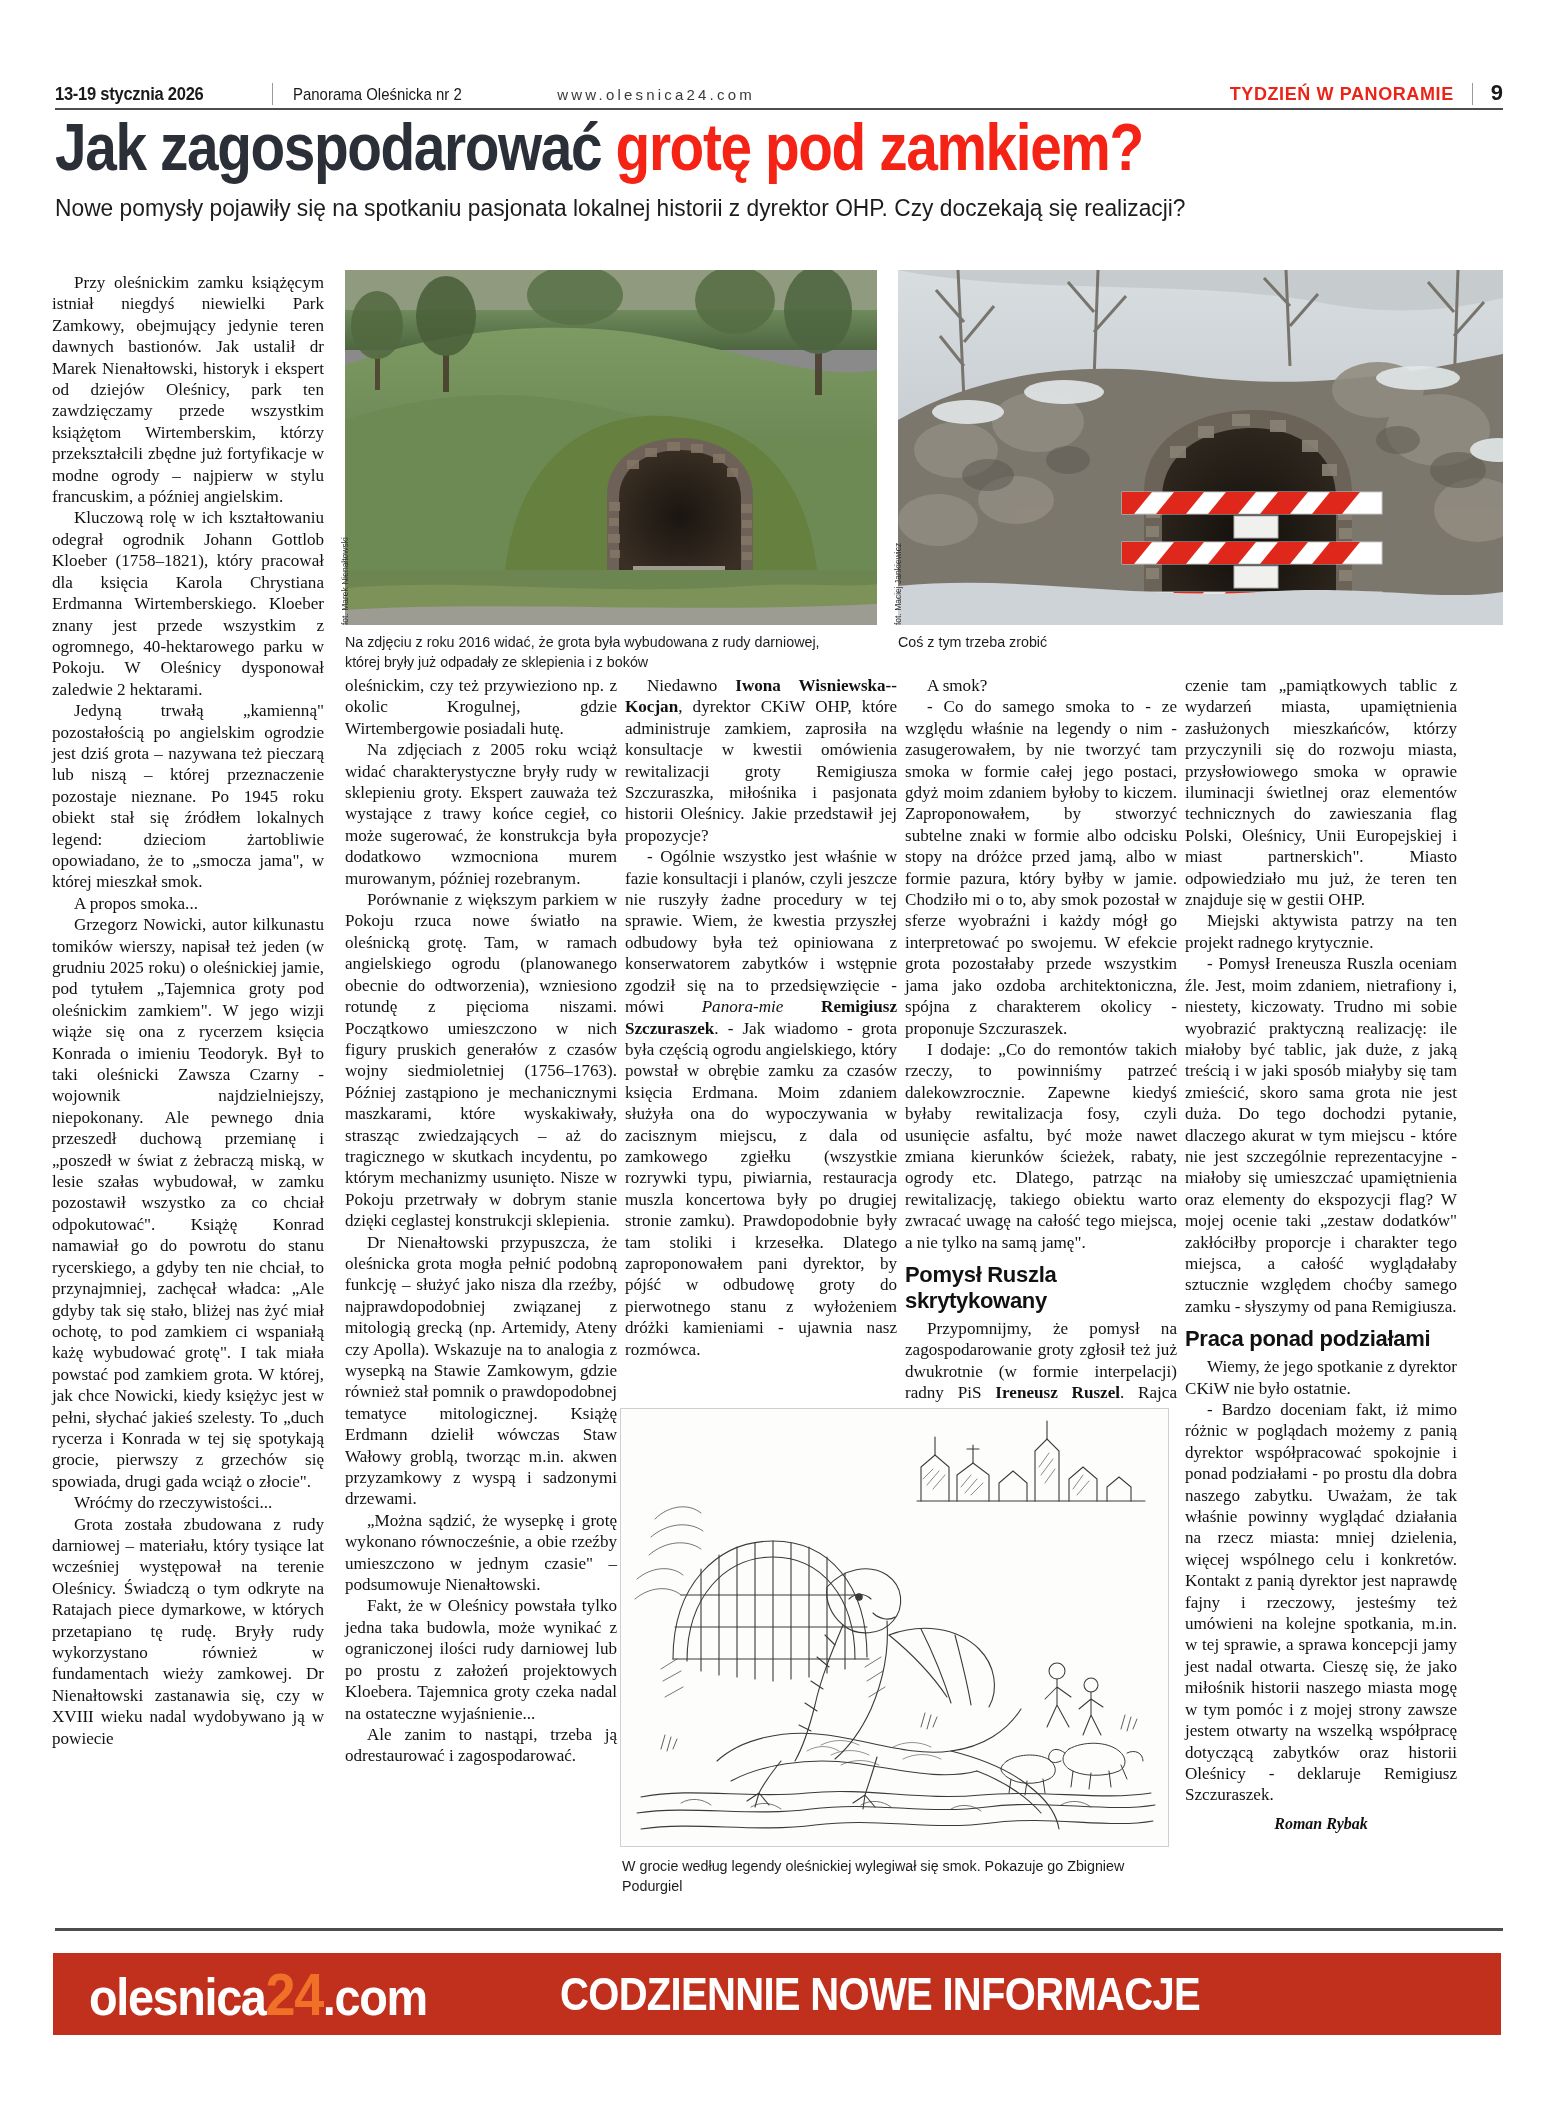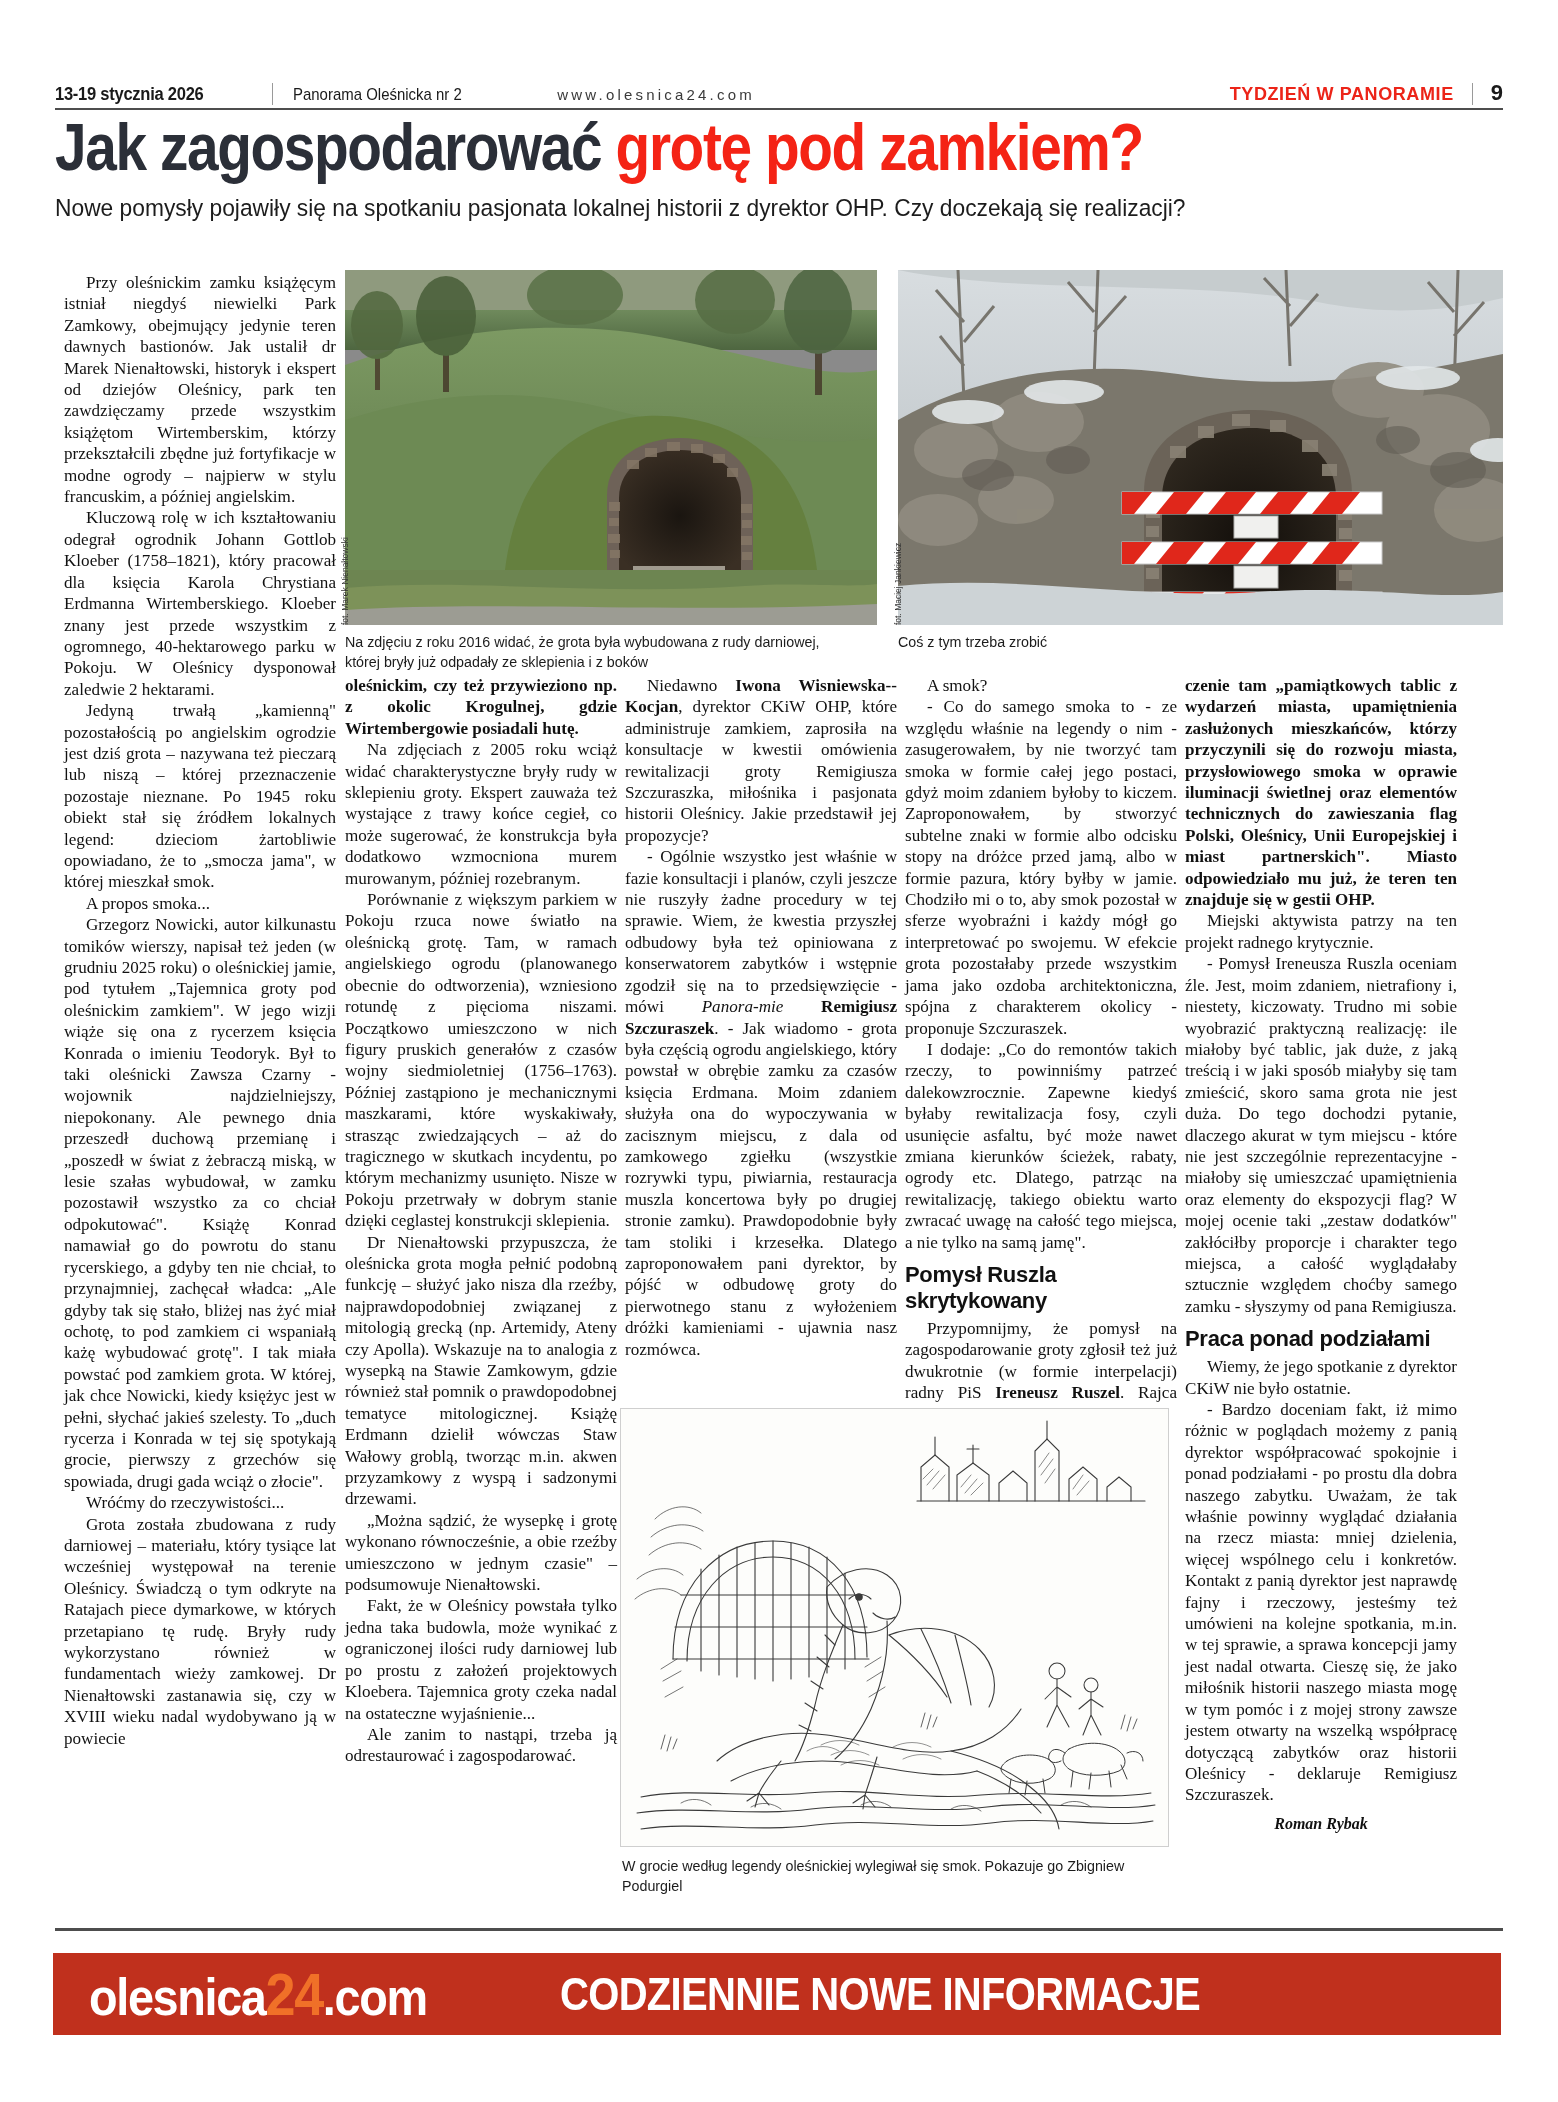--- a/index.html
+++ b/index.html
@@ -158,21 +158,21 @@
     font-size: 17.1px;
     line-height: 21.4px;
     color: #111;
     text-align: justify;
     hyphens: auto;
   }
   .col p {
     margin: 0;
     text-indent: 22px;
   }
-  .col p.noindent { text-indent: 0; font-weight: bold; }
+  .col p.noindent { text-indent: 0; }
   .col h3 {
     font-family: "Liberation Sans", sans-serif;
     font-weight: bold;
     font-size: 22px;
     line-height: 26px;
     color: #111;
     margin: 9px 0 4px 0;
     text-align: left;
     letter-spacing: -0.3px;
   }
@@ -437,21 +437,21 @@
         <rect x="336" y="296" width="44" height="22" fill="#f0f0ee" stroke="#b0b0ad"></rect>
       </g>
 
       <path d="M0,316 C120,304 240,330 360,322 C470,314 540,332 605,322 L605,355 L0,355 Z" fill="#cdd3d6"></path>
     </svg>
   </div>
   <div class="photo-credit" style="left:893px; top:605px;">fot. Maciej Jankiewicz</div>
 
   <div class="caption" style="left:898px; top:612px; width:440px;">Coś z tym trzeba zrobić</div>
 
-  <div class="col" style="left:64px; top:252px; width:272px;">
+  <div class="col" style="left:52px; top:252px; width:272px;">
     <p>Przy oleśnickim zamku książęcym istniał niegdyś niewielki Park Zamkowy, obejmujący jedynie teren dawnych bastionów. Jak ustalił dr Marek Nienałtowski, historyk i ekspert od dziejów Oleśnicy, park ten zawdzięczamy przede wszystkim książętom Wirtemberskim, którzy przekształcili zbędne już fortyfikacje w modne ogrody – najpierw w stylu francuskim, a później angielskim.</p>
     <p>Kluczową rolę w ich kształtowaniu odegrał ogrodnik Johann Gottlob Kloeber (1758–1821), który pracował dla księcia Karola Chrystiana Erdmanna Wirtemberskiego. Kloeber znany jest przede wszystkim z ogromnego, 40-hektarowego parku w Pokoju. W Oleśnicy dysponował zaledwie 2 hektarami.</p>
     <p>Jedyną trwałą „kamienną" pozostałością po angielskim ogrodzie jest dziś grota – nazywana też pieczarą lub niszą – której przeznaczenie pozostaje nieznane. Po 1945 roku obiekt stał się źródłem lokalnych legend: dzieciom żartobliwie opowiadano, że to „smocza jama", w której mieszkał smok.</p>
     <p>A propos smoka...</p>
     <p>Grzegorz Nowicki, autor kilkunastu tomików wierszy, napisał też jeden (w grudniu 2025 roku) o oleśnickiej jamie, pod tytułem „Tajemnica groty pod oleśnickim zamkiem". W jego wizji wiąże się ona z rycerzem księcia Konrada o imieniu Teodoryk. Był to taki oleśnicki Zawsza Czarny - wojownik najdzielniejszy, niepokonany. Ale pewnego dnia przeszedł duchową przemianę i „poszedł w świat z żebraczą miską, w lesie szałas wybudował, w zamku pozostawił wszystko za co chciał odpokutować". Książę Konrad namawiał go do powrotu do stanu rycerskiego, a gdyby ten nie chciał, to przynajmniej, zachęcał władca: „Ale gdyby tak się stało, bliżej nas żyć miał ochotę, to pod zamkiem ci wspaniałą każę wybudować grotę". I tak miała powstać pod zamkiem grota. W której, jak chce Nowicki, kiedy księżyc jest w pełni, słychać jakieś szelesty. To „duch rycerza i Konrada w tej się spotykają grocie, pierwszy z grzechów się spowiada, drugi gada wciąż o złocie".</p>
     <p>Wróćmy do rzeczywistości...</p>
     <p>Grota została zbudowana z rudy darniowej – materiału, który tysiące lat wcześniej występował na terenie Oleśnicy. Świadczą o tym odkryte na Ratajach piece dymarkowe, w których przetapiano tę rudę. Bryły rudy wykorzystano również w fundamentach wieży zamkowej. Dr Nienałtowski zastanawia się, czy w XVIII wieku nadal wydobywano ją w powiecie</p>
   </div>
 
   <div class="col" style="left:345px; top:655px; width:272px;">

